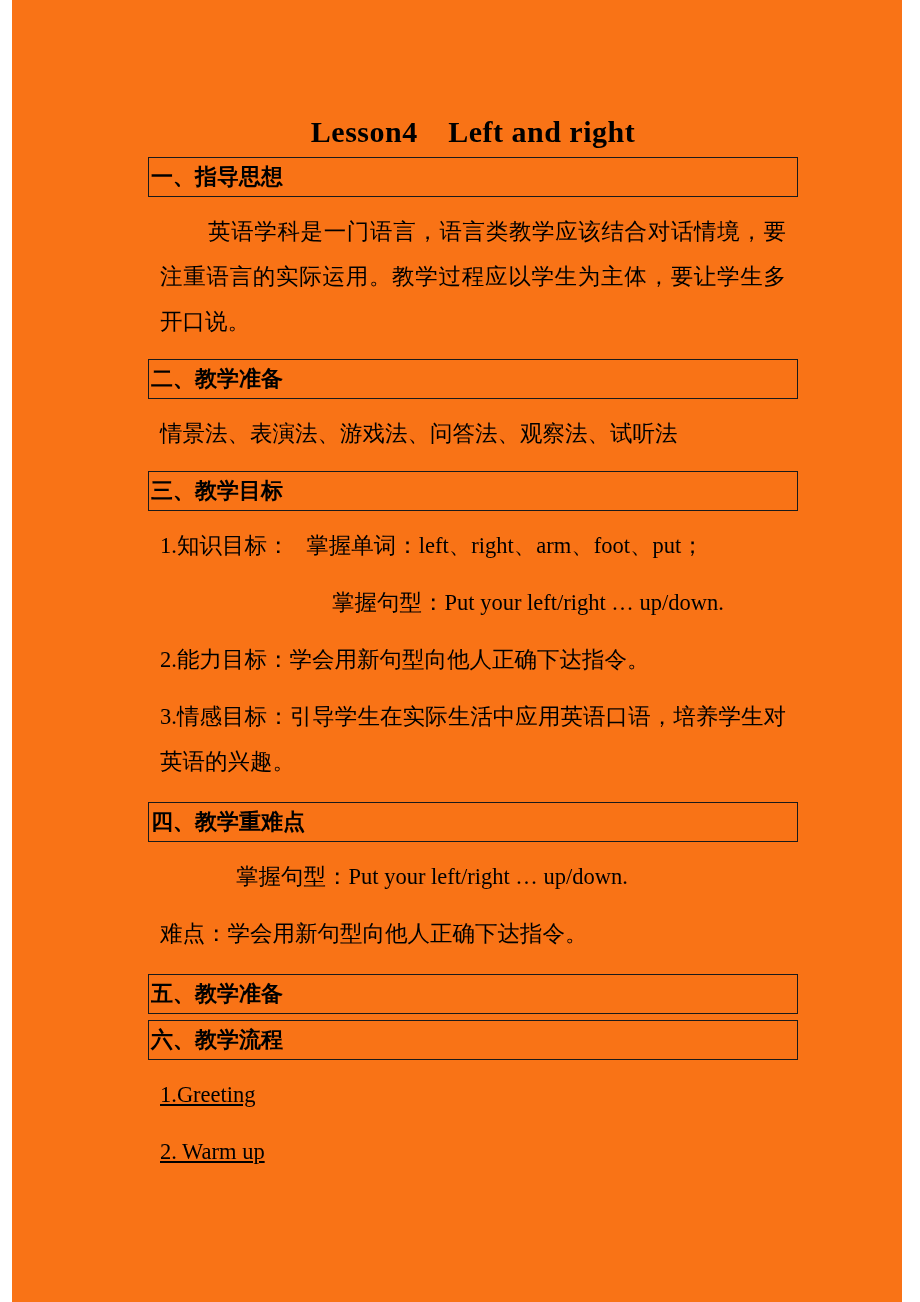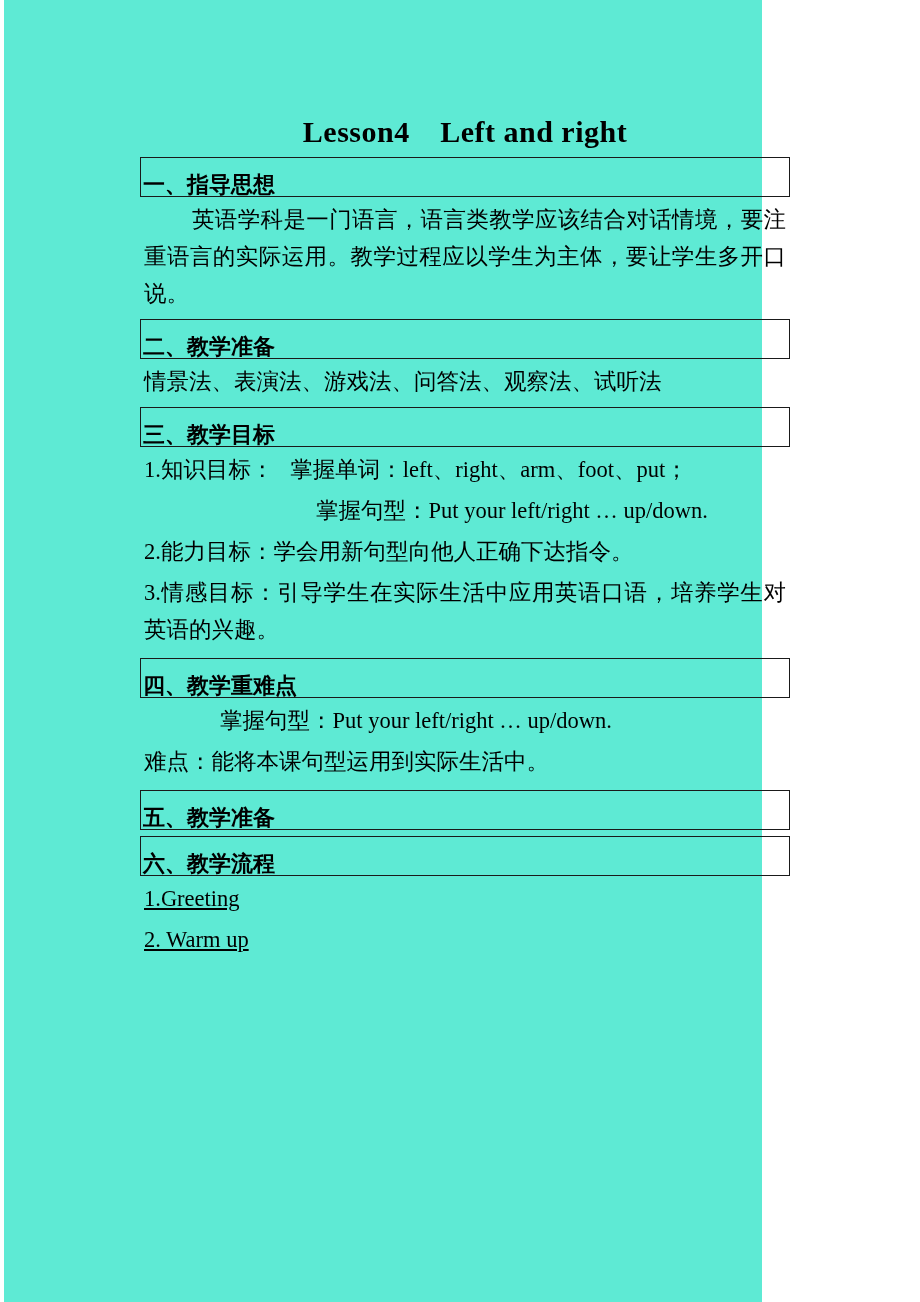--- a/index.html
+++ b/index.html
@@ -10,25 +10,25 @@
   body {
     width: 920px;
     height: 1302px;
     position: relative;
     font-family: "Liberation Serif", "DejaVu Serif", serif;
     color: #000000;
     overflow: hidden;
   }
   .page {
     position: absolute;
-    left: 4px;
+    left: 12px;
     top: 0;
-    width: 758px;
+    width: 890px;
     height: 1302px;
-    background: #5eead4;
+    background: #f97316;
   }
   .content {
     position: absolute;
     left: 136px;
     top: 0;
     width: 650px;
   }
 
   
   .doc-title {
@@ -43,37 +43,37 @@
     white-space: pre;
   }
 
   
   .section-box {
     border: 1px solid #1a1a1a;
     box-sizing: border-box;
     width: 650px;
     height: 40px;
     display: flex;
-    align-items: flex-end;
+    align-items: center;
     margin-bottom: 3px;
   }
   .section-box-label {
     font-family: "DejaVu Sans", "Liberation Sans", sans-serif;
     font-weight: bold;
     font-size: 22px;
     line-height: 1;
     padding-left: 2px;
     letter-spacing: 0px;
   }
 
   
   .para {
     font-size: 22.5px;
-    line-height: 37px;
-    margin: 4px;
+    line-height: 45px;
+    margin: 12px;
     text-align: justify;
     text-justify: inter-ideograph;
     word-break: break-all;
   }
   .para.indent2 {
     text-indent: 48px;
   }
   .para.small-indent {
     padding-left: 22px;
   }
@@ -119,21 +119,21 @@
     <p class="para hang-wide">掌握句型：Put your left/right … up/down.</p>
     <p class="para">2.能力目标：学会用新句型向他人正确下达指令。</p>
     <p class="para">3.情感目标：引导学生在实际生活中应用英语口语，培养学生对英语的兴趣。</p>
 
     <div class="spacer-6"></div>
 
     <div class="section-box">
       <span class="section-box-label">四、教学重难点</span>
     </div>
     <p class="para hang">掌握句型：Put your left/right … up/down.</p>
-    <p class="para">难点：能将本课句型运用到实际生活中。</p>
+    <p class="para">难点：学会用新句型向他人正确下达指令。</p>
 
     <div class="spacer-6"></div>
 
     <div class="section-box">
       <span class="section-box-label">五、教学准备</span>
     </div>
 
     <div class="spacer-3"></div>
 
     <div class="section-box">

